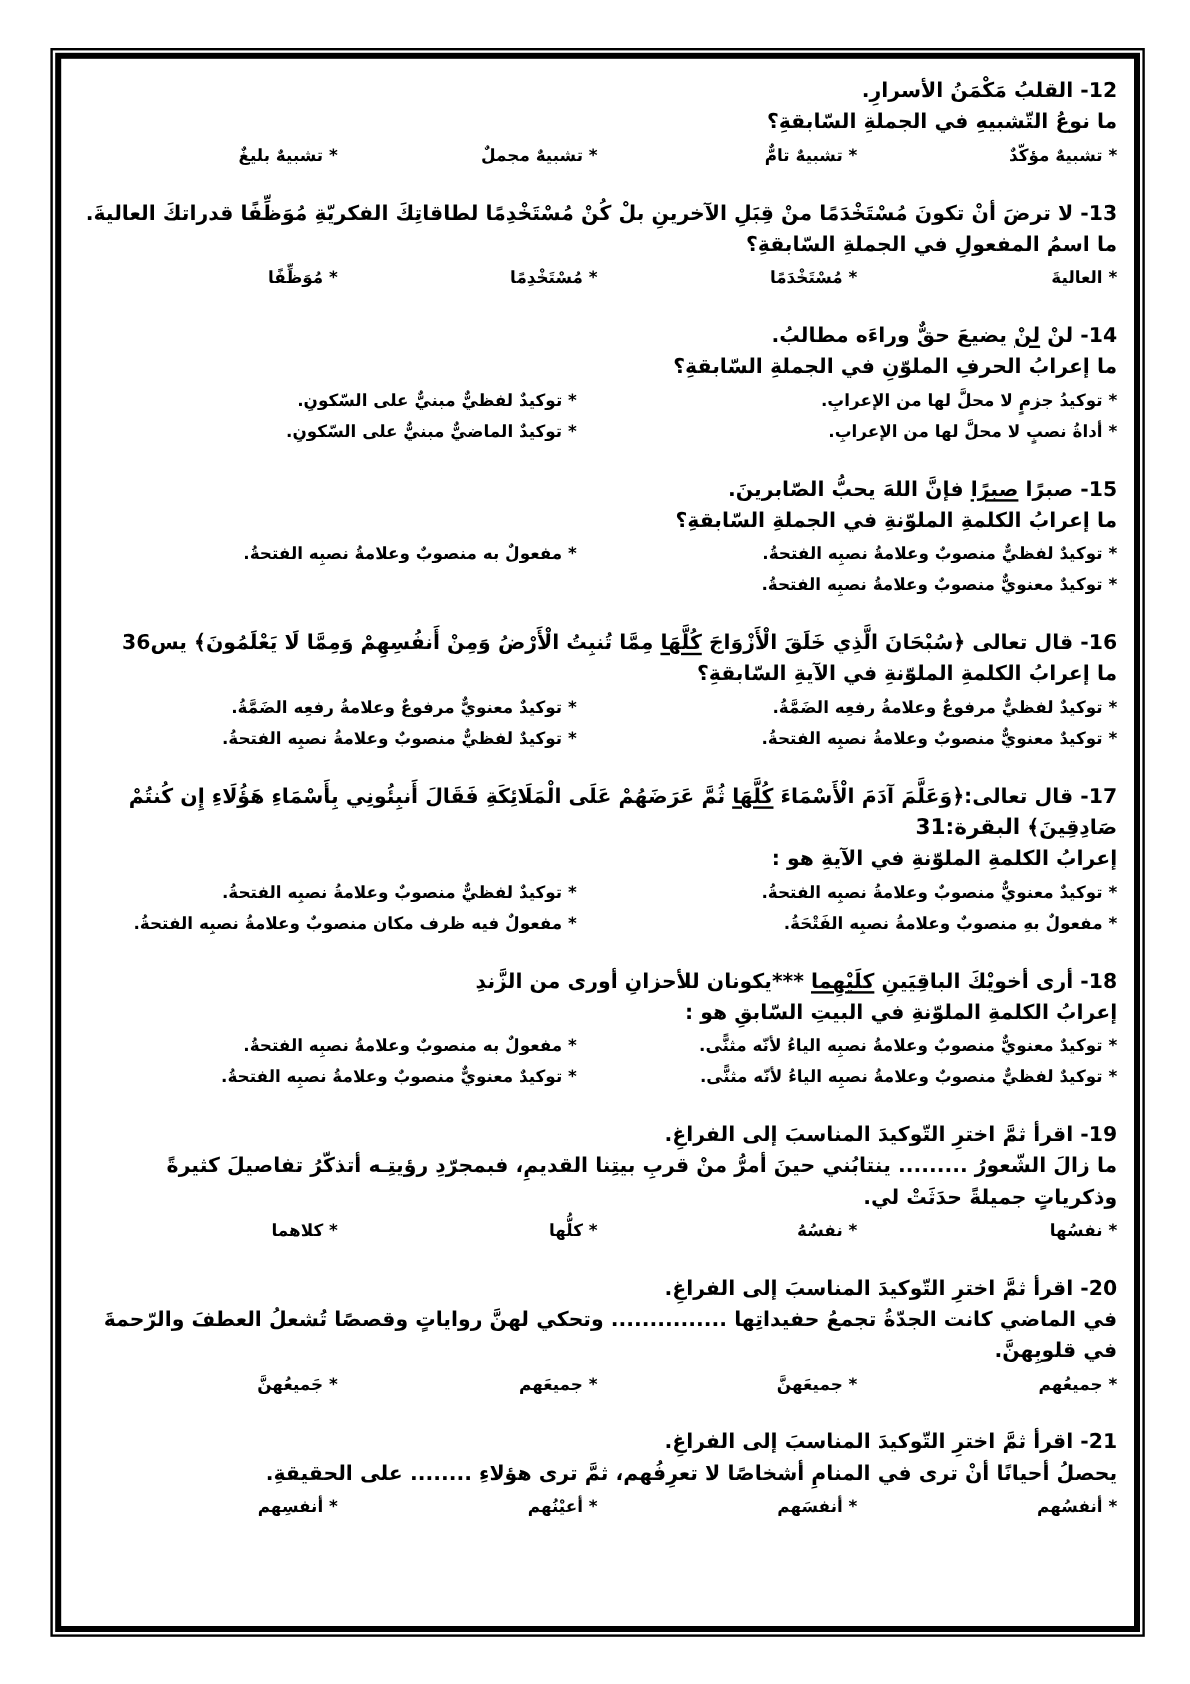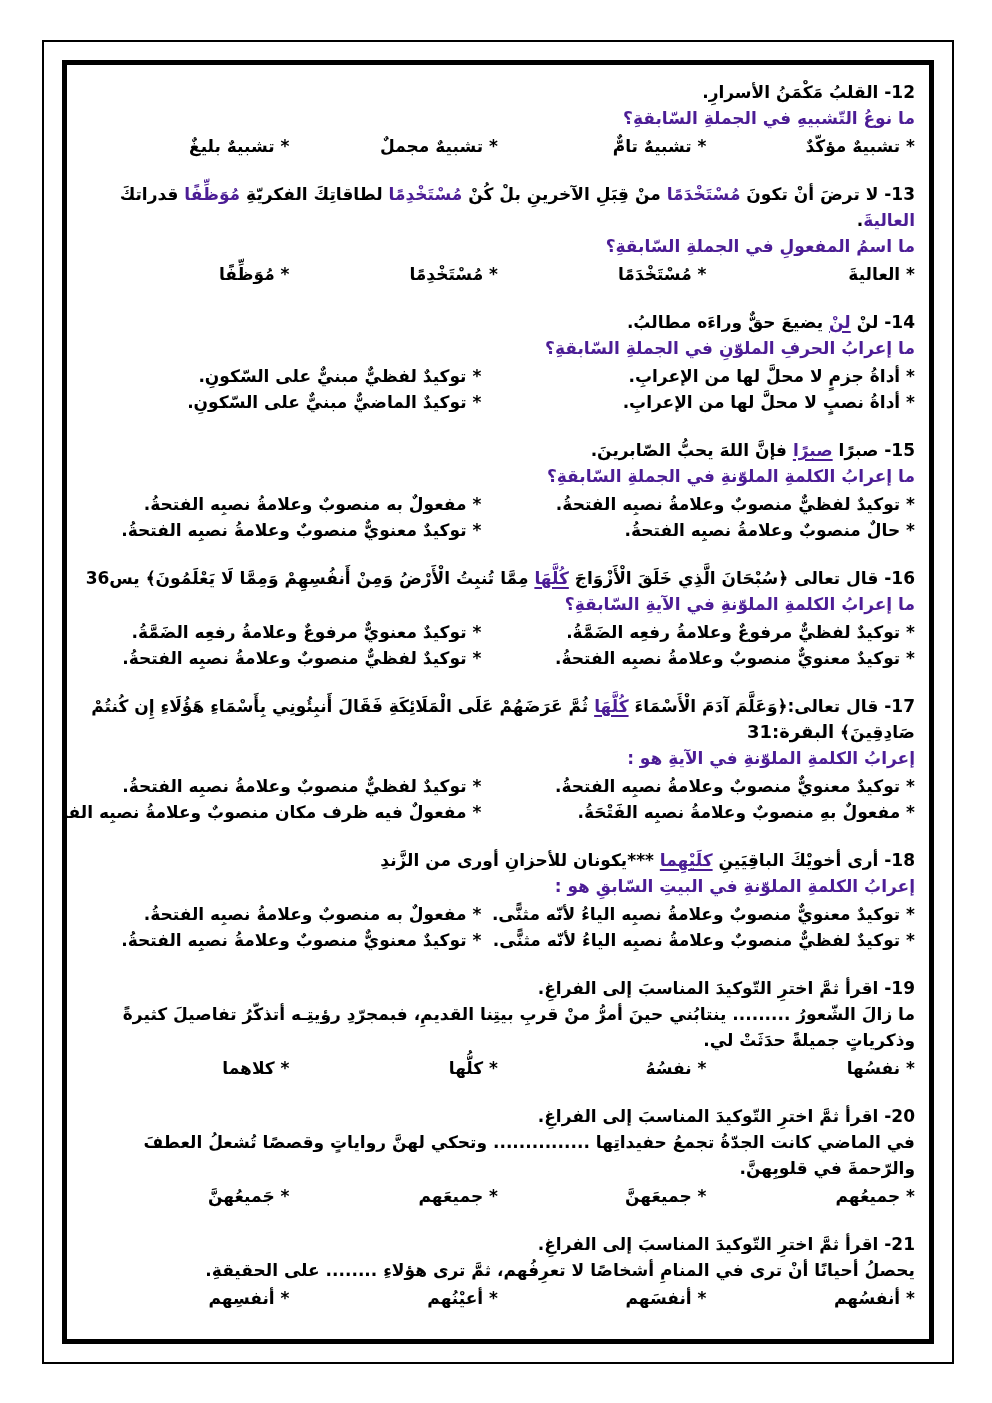--- a/index.html
+++ b/index.html
@@ -4,41 +4,41 @@
 <style>
   html,body{margin:0;padding:0;background:#ffffff;}
   body{
     width:992px;height:1403px;
     font-family:"DejaVu Sans",sans-serif;
     color:#000;
   }
   .sheet{position:relative;width:992px;height:1403px;background:#fff;}
   .frame-outer{
     position:absolute;left:42px;top:40px;width:912px;height:1324px;
-    box-sizing:border-box;border:2px solid #000;padding:18px;background:#fff;
+    box-sizing:border-box;border:2px solid #000;padding:2px;background:#fff;
   }
   .frame-inner{
     box-sizing:border-box;width:100%;height:100%;
     border:5px solid #000;
     padding:14px 14px 0 14px;
     direction:rtl;
     overflow:hidden;
   }
   .question{margin-bottom:22px;}
   .qline{margin:0;font-size:17px;font-weight:bold;line-height:26px;text-align:right;}
   .qprompt{margin:0;font-size:17px;font-weight:bold;line-height:26px;text-align:right;}
   .qbody{margin:0;font-size:17px;font-weight:bold;line-height:26px;text-align:right;}
-  .red{color:#4c1d95;}
+  .red{color:#000000;}
   .u{text-decoration:underline;text-decoration-thickness:2px;text-underline-offset:3px;}
   .small{font-size:18px;}
   .opts{margin-top:2px;}
   .opts-row{display:grid;grid-template-columns:repeat(4,1fr);}
   .opts-grid{display:grid;grid-template-columns:52% 48%;}
   .opt{
-    font-size:17px;font-weight:bold;line-height:26px;
+    font-size:14px;font-weight:bold;line-height:26px;
     text-align:right;white-space:nowrap;overflow:visible;
   }
 </style>
 </head>
 <body>
 
 <div class="sheet">
   <div class="frame-outer">
     <div class="frame-inner">
       <div id="questions">
@@ -64,35 +64,34 @@
               <div class="opt">* مُسْتَخْدِمًا</div>
               <div class="opt">* مُوَظِّفًا</div>
             </div>
   </section>
 
   <section class="question">
     <p class="qline"><span>14- لنْ </span><span class="red u">لنْ</span><span> يضيعَ حقٌّ وراءَه مطالبُ.</span></p>
     <p class="qprompt red">ما إعرابُ الحرفِ الملوّنِ في الجملةِ السّابقةِ؟</p>
 
     <div class="opts opts-grid">
-              <div class="opt">* أداةُ جزمٍ لا محلَّ لها من الإعرابِ.</div>
+              <div class="opt">* توكيدُ جزمٍ لا محلَّ لها من الإعرابِ.</div>
               <div class="opt">* توكيدٌ لفظيٌّ مبنيٌّ على السّكونِ.</div>
               <div class="opt">* أداةُ نصبٍ لا محلَّ لها من الإعرابِ.</div>
               <div class="opt">* توكيدٌ الماضيٌّ مبنيٌّ على السّكونِ.</div>
             </div>
   </section>
 
   <section class="question">
     <p class="qline"><span>15- صبرًا </span><span class="red u">صبرًا</span><span> فإنَّ اللهَ يحبُّ الصّابرينَ.</span></p>
     <p class="qprompt red">ما إعرابُ الكلمةِ الملوّنةِ في الجملةِ السّابقةِ؟</p>
 
     <div class="opts opts-grid">
               <div class="opt">* توكيدٌ لفظيٌّ منصوبٌ وعلامةُ نصبِه الفتحةُ.</div>
               <div class="opt">* مفعولٌ به منصوبٌ وعلامةُ نصبِه الفتحةُ.</div>
-              <div class="opt">* حالٌ منصوبٌ وعلامةُ نصبِه الفتحةُ.</div>
               <div class="opt">* توكيدٌ معنويٌّ منصوبٌ وعلامةُ نصبِه الفتحةُ.</div>
             </div>
   </section>
 
   <section class="question">
     <p class="qline"><span>16- قال تعالى ﴿سُبْحَانَ الَّذِي خَلَقَ الْأَزْوَاجَ </span><span class="red u">كُلَّهَا</span><span> مِمَّا تُنبِتُ الْأَرْضُ وَمِنْ أَنفُسِهِمْ وَمِمَّا لَا يَعْلَمُونَ﴾ يس36</span></p>
     <p class="qprompt red">ما إعرابُ الكلمةِ الملوّنةِ في الآيةِ السّابقةِ؟</p>
 
     <div class="opts opts-grid">
               <div class="opt">* توكيدٌ لفظيٌّ مرفوعٌ وعلامةُ رفعِه الضَمَّةُ.</div>

